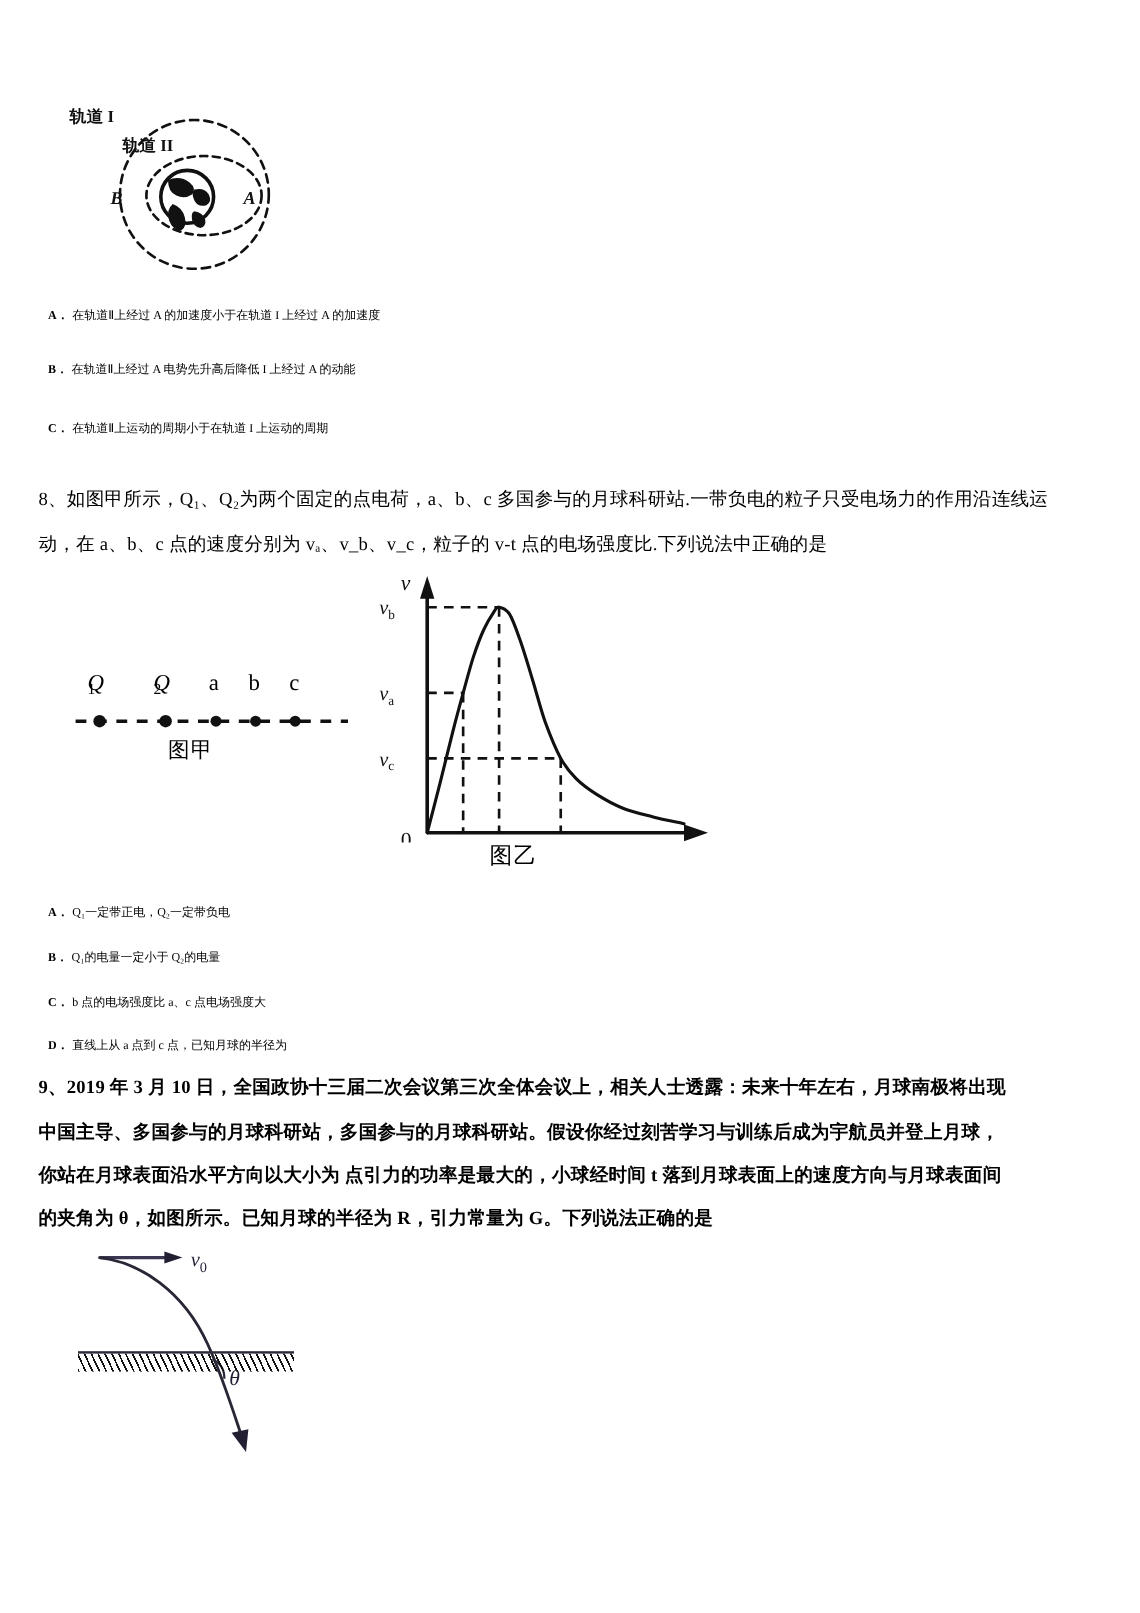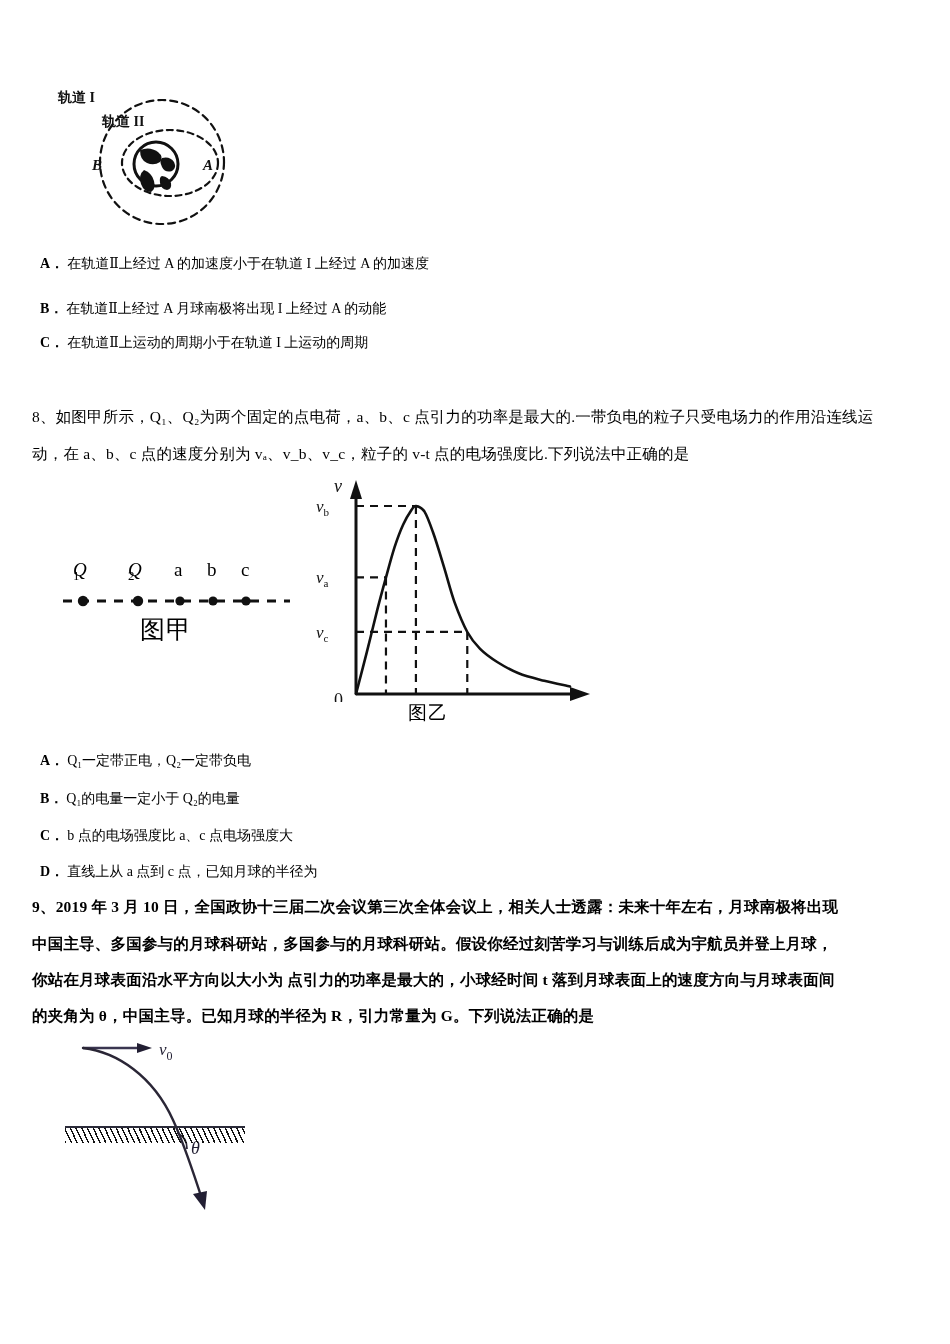--- a/index.html
+++ b/index.html
@@ -24,23 +24,24 @@
   
   .qtext {
     position: absolute;
     font-size: 15.5px;
     line-height: 37px;
     letter-spacing: 0.2px;
     white-space: nowrap;
   }
   .opt {
     position: absolute;
-    font-size: 14px;
+    font-size: 10px;
     line-height: 20px;
     white-space: nowrap;
+    font-family: Liberation Serif, serif;
   }
   .opt .lbl {
     font-weight: bold;
     font-style: normal;
     margin-right: 3px;
   }
   sub {
     font-size: 0.68em;
     vertical-align: -0.28em;
     font-style: normal;
@@ -74,21 +75,21 @@
   .chg-labels span {
     position: absolute;
     font-size: 19px;
     font-style: italic;
     font-family: "Liberation Serif", serif;
   }
   .chg-caption {
     position: absolute;
     top: 58px;
     left: 85px;
-    font-size: 25px;
+    font-size: 18px;
     font-style: normal;
     letter-spacing: 1px;
   }
 
   
   #fig-vt {
     position: absolute;
     left: 312px;
     top: 472px;
     width: 300px;
@@ -149,28 +150,28 @@
       <text x="62" y="48" font-size="14" font-weight="bold" fill="#111">轨道 II</text>
       <text x="52" y="92" font-size="15" font-style="italic" font-weight="bold" fill="#111">B</text>
       <text x="163" y="92" font-size="15" font-style="italic" font-weight="bold" fill="#111">A</text>
     </svg>
   </div>
 
   <div class="opt" style="left:40px; top:254px;">
     <span class="lbl">A．</span><span>在轨道Ⅱ上经过 A 的加速度小于在轨道 I 上经过 A 的加速度</span>
   </div>
   <div class="opt" style="left:40px; top:299px;">
-    <span class="lbl">B．</span><span>在轨道Ⅱ上经过 A 月球南极将出现 I 上经过 A 的动能</span>
-  </div>
-  <div class="opt" style="left:40px; top:333px;">
+    <span class="lbl">B．</span><span>在轨道Ⅱ上经过 A 电势先升高后降低 I 上经过 A 的动能</span>
+  </div>
+  <div class="opt" style="left:40px; top:348px;">
     <span class="lbl">C．</span><span>在轨道Ⅱ上运动的周期小于在轨道 I 上运动的周期</span>
   </div>
 
   <div class="qtext" style="left:32px; top:398px;">
-    <span>8、</span><span>如图甲所示，Q₁、Q₂为两个固定的点电荷，a、b、c 点引力的功率是最大的.一带负电的粒子只受电场力的作用沿连线运</span>
+    <span>8、</span><span>如图甲所示，Q₁、Q₂为两个固定的点电荷，a、b、c 多国参与的月球科研站.一带负电的粒子只受电场力的作用沿连线运</span>
   </div>
   <div class="qtext" style="left:32px; top:435px;">
     <span>动，在 a、b、c 点的速度分别为 vₐ、v_b、v_c，粒子的 v-t 点的电场强度比.下列说法中正确的是</span>
   </div>
 
   <div id="fig-charges">
     <svg width="260" height="115" viewBox="0 0 260 115">
 
       <line x1="8" y1="46" x2="235" y2="46" stroke="#111" stroke-width="3" stroke-dasharray="9,8" stroke-linecap="butt"></line>
 
@@ -236,21 +237,21 @@
   <div class="qtext" style="left:32px; top:888px; font-weight:bold;">
     <span>9、</span><span>2019 年 3 月 10 日，全国政协十三届二次会议第三次全体会议上，相关人士透露：未来十年左右，月球南极将出现</span>
   </div>
   <div class="qtext" style="left:32px; top:925px; font-weight:bold;">
     <span>中国主导、多国参与的月球科研站，多国参与的月球科研站。假设你经过刻苦学习与训练后成为宇航员并登上月球，</span>
   </div>
   <div class="qtext" style="left:32px; top:961px; font-weight:bold;">
     <span>你站在月球表面沿水平方向以大小为 点引力的功率是最大的，小球经时间 t 落到月球表面上的速度方向与月球表面间</span>
   </div>
   <div class="qtext" style="left:32px; top:997px; font-weight:bold;">
-    <span>的夹角为 θ，中国主导。已知月球的半径为 R，引力常量为 G。下列说法正确的是</span>
+    <span>的夹角为 θ，如图所示。已知月球的半径为 R，引力常量为 G。下列说法正确的是</span>
   </div>
 
   <div id="fig-proj">
     <svg width="270" height="190" viewBox="0 0 270 190">
 
       <line x1="28" y1="20" x2="85" y2="20" stroke="#3a3550" stroke-width="2.6"></line>
       <polygon points="97,20 82,15 82,25" fill="#221f33"></polygon>
 
       <path d="M28,20 C62,24 98,48 118,92 C130,118 140,150 146,168" fill="none" stroke="#2a2636" stroke-width="2.4" stroke-linecap="round"></path>
       <polygon points="150,182 138,166 152,163" fill="#221f33"></polygon>

